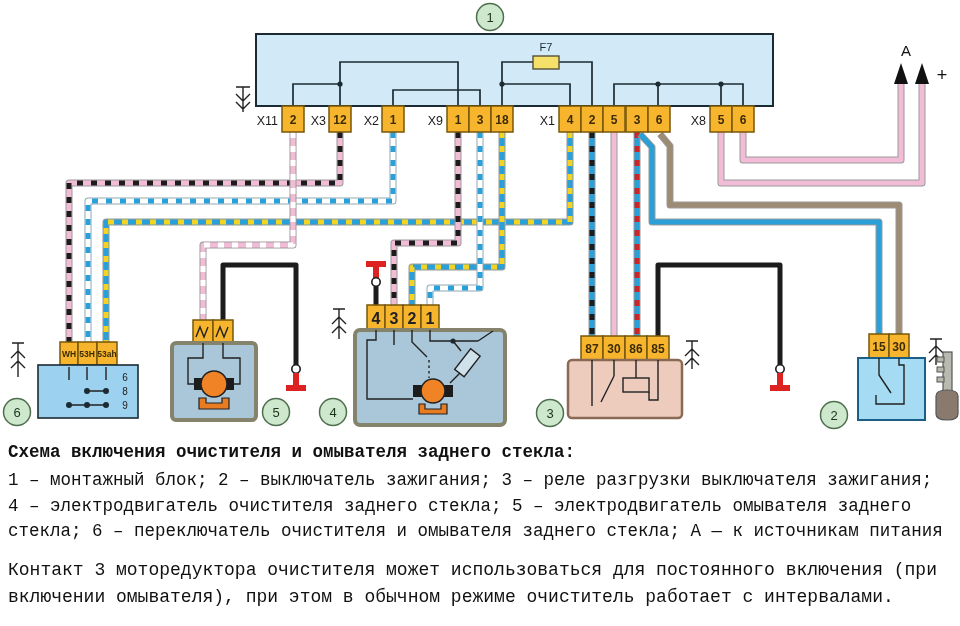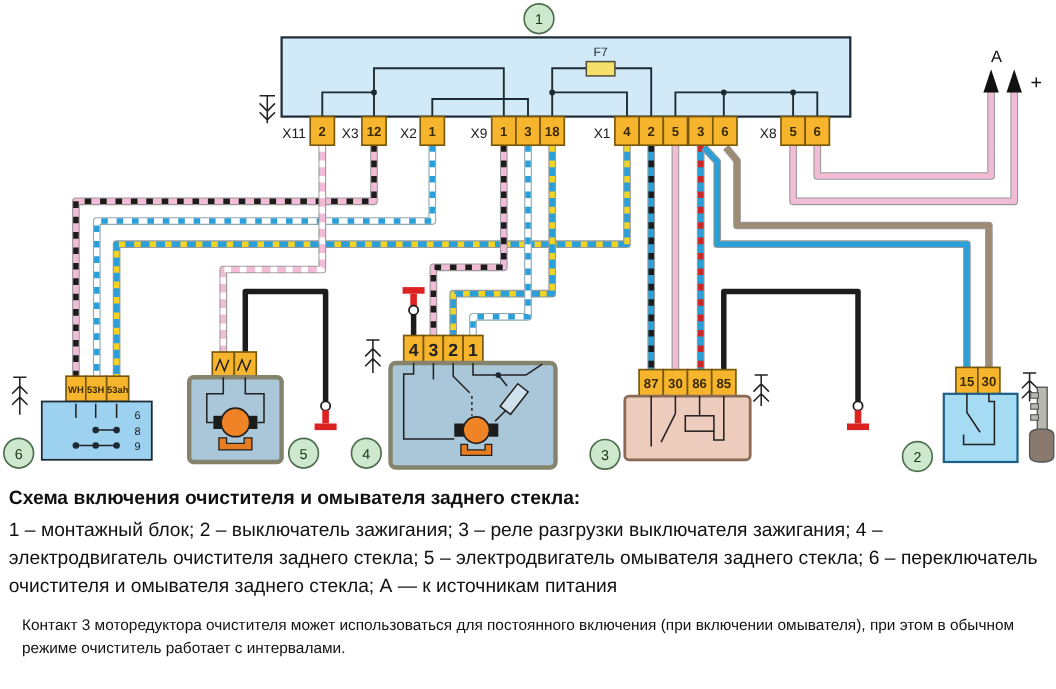--- a/index.html
+++ b/index.html
@@ -39,24 +39,24 @@
   .pnum{font-size:12px;font-weight:bold;fill:#3c2c05;text-anchor:middle;}
   .pnum-s{font-size:8.5px;font-weight:bold;fill:#3c2c05;text-anchor:middle;}
   .pnum-l{font-size:16px;font-weight:bold;fill:#222;text-anchor:middle;}
   .bnum{font-size:13px;fill:#1a331a;text-anchor:middle;}
   .posnum{font-size:10px;fill:#222;text-anchor:middle;}
   .fz{font-size:11px;fill:#1c2b33;text-anchor:middle;}
   .pw{font-size:15px;fill:#111;text-anchor:middle;}
   .plus{font-size:18px;fill:#111;text-anchor:middle;}
   
   .caption{position:absolute;left:0;top:440px;width:960px;padding:2px 10px 0 8px;
-           box-sizing:border-box;color:#111;}
+           box-sizing:border-box;color:#111;font-family:Liberation Mono, monospace;}
   .cap-title{font-size:17.5px;font-weight:bold;margin:0 0 6px 0;}
   .cap-legend{font-size:17.5px;line-height:1.47;margin:0 4px 12px 0;}
-  .cap-note{font-size:14px;line-height:1.47;margin:12px;}
+  .cap-note{font-size:18px;line-height:1.47;margin:0;}
 </style>
 </head>
 <body>
 
 <div class="page">
 
 <svg width="960" height="440" viewBox="0 0 960 440">
 
   <g>
     <rect class="blockbox" x="256" y="34" width="517" height="72"></rect>

